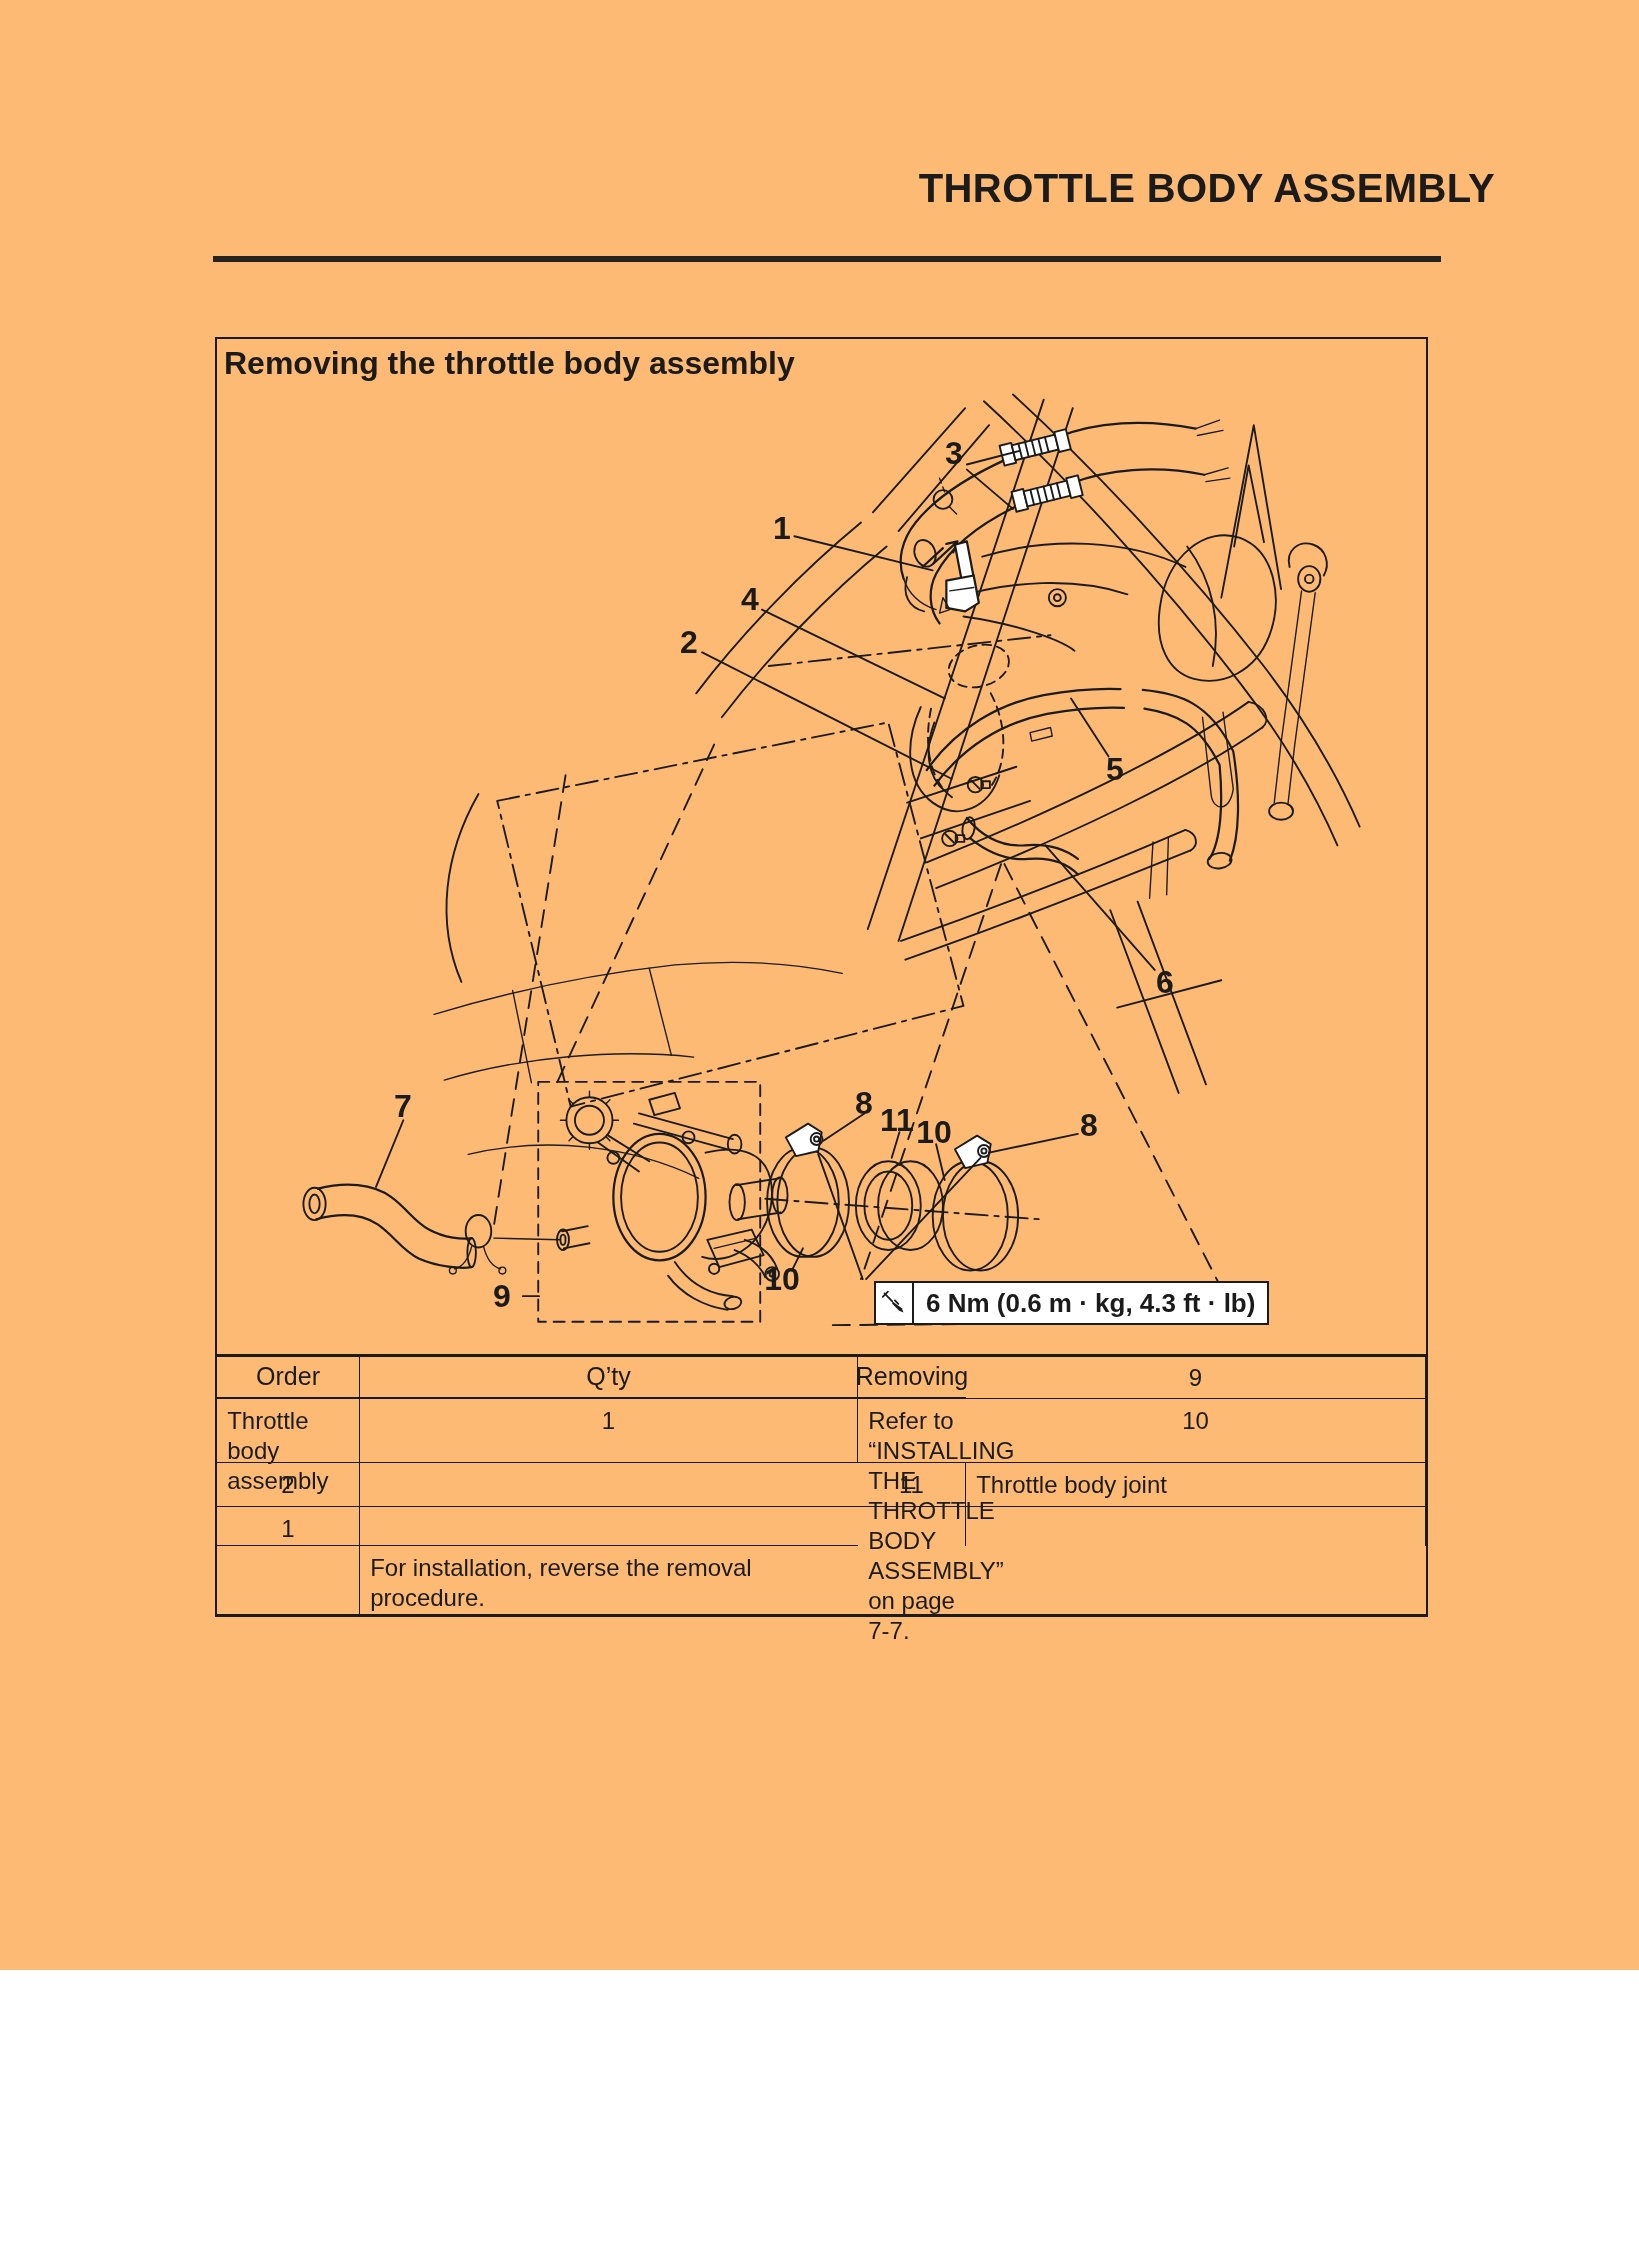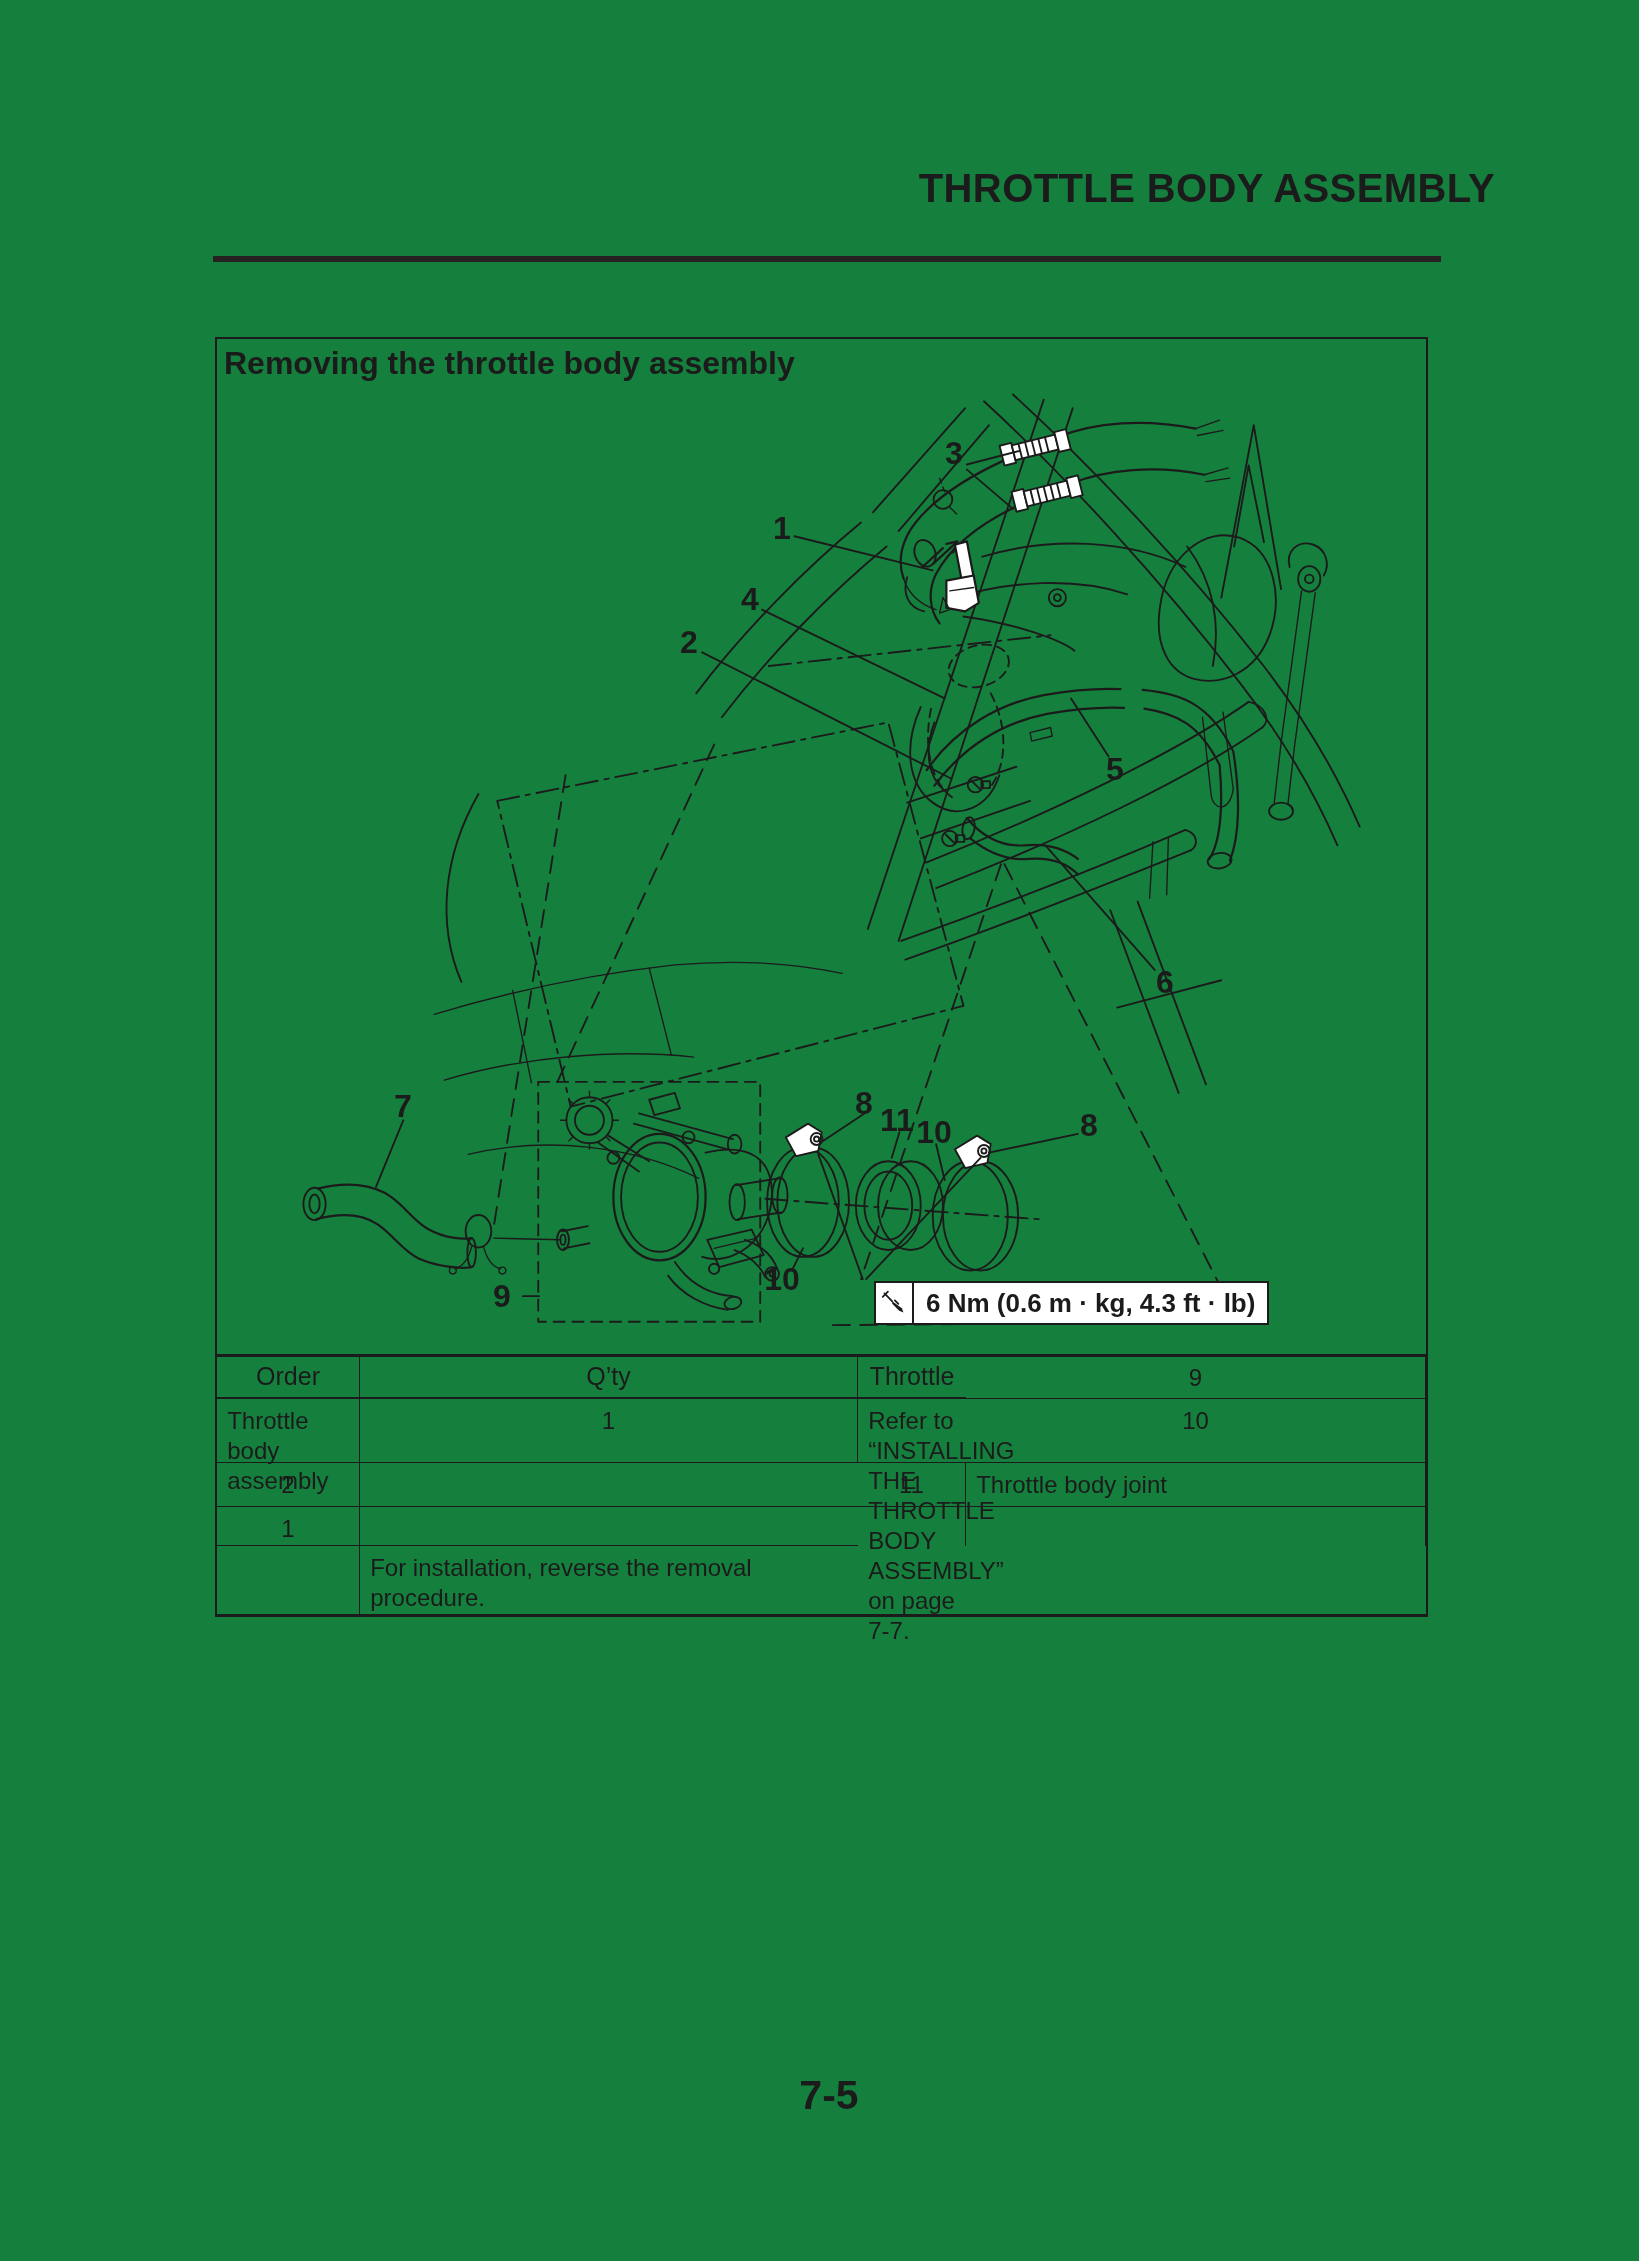--- a/index.html
+++ b/index.html
@@ -1,16 +1,16 @@
 <!DOCTYPE html>
 <html style="font-size:13.7px"><head>
 <meta charset="utf-8">
 <style>
   html,body{margin:0;padding:0;background:#ffffff;}
-  .page{position:relative;width:1640px;height:2261px;background:#15803d;overflow:hidden;
+  .page{position:relative;width:1640px;height:1970px;background:#fdba74;overflow:hidden;
         font-family:"Liberation Sans","DejaVu Sans",sans-serif;color:#1b1b1b;}
   .title{position:absolute;top:166px;right:145px;font-size:40px;font-weight:bold;
          letter-spacing:0.4px;white-space:nowrap;}
   .rule{position:absolute;left:213px;top:256px;width:1228px;height:6px;background:#262222;}
   .figure-box{position:absolute;left:215px;top:337px;width:1213px;height:1020px;
               border:2.6px solid #1b1b1b;box-sizing:border-box;}
   .figure-heading{position:absolute;left:224px;top:345px;font-size:32px;font-weight:bold;}
   .art{position:absolute;left:0;top:0;width:1640px;height:2261px;pointer-events:none;}
   .art path,.art line,.art circle,.art ellipse,.art rect,.art polyline,.art polygon{
       fill:none;stroke:#1b1b1b;stroke-width:2.2;stroke-linecap:round;stroke-linejoin:round;}
@@ -284,21 +284,21 @@
           <line x1="16" y1="12" x2="20" y2="16"></line>
         </g>
       </svg>
     </div>
     <div class="torque-text">6 Nm (0.6 m · kg, 4.3 ft · lb)</div>
   </div>
 
   <div class="parts-table">
     <div class="cell th">Order</div>
     <div class="cell th">Q’ty</div>
-    <div class="cell th last-col">Throttle</div>
+    <div class="cell th last-col">Removing</div>
 
     <div class="cell num">9</div>
     <div class="cell txt">Throttle body assembly</div>
     <div class="cell num">1</div>
     <div class="cell txt last-col">Refer to “INSTALLING THE THROTTLE BODY ASSEMBLY” on page 7-7.</div>
 
     <div class="cell num">10</div>
     <div class="cell num">2</div>
     <div class="cell txt last-col"></div>
 

